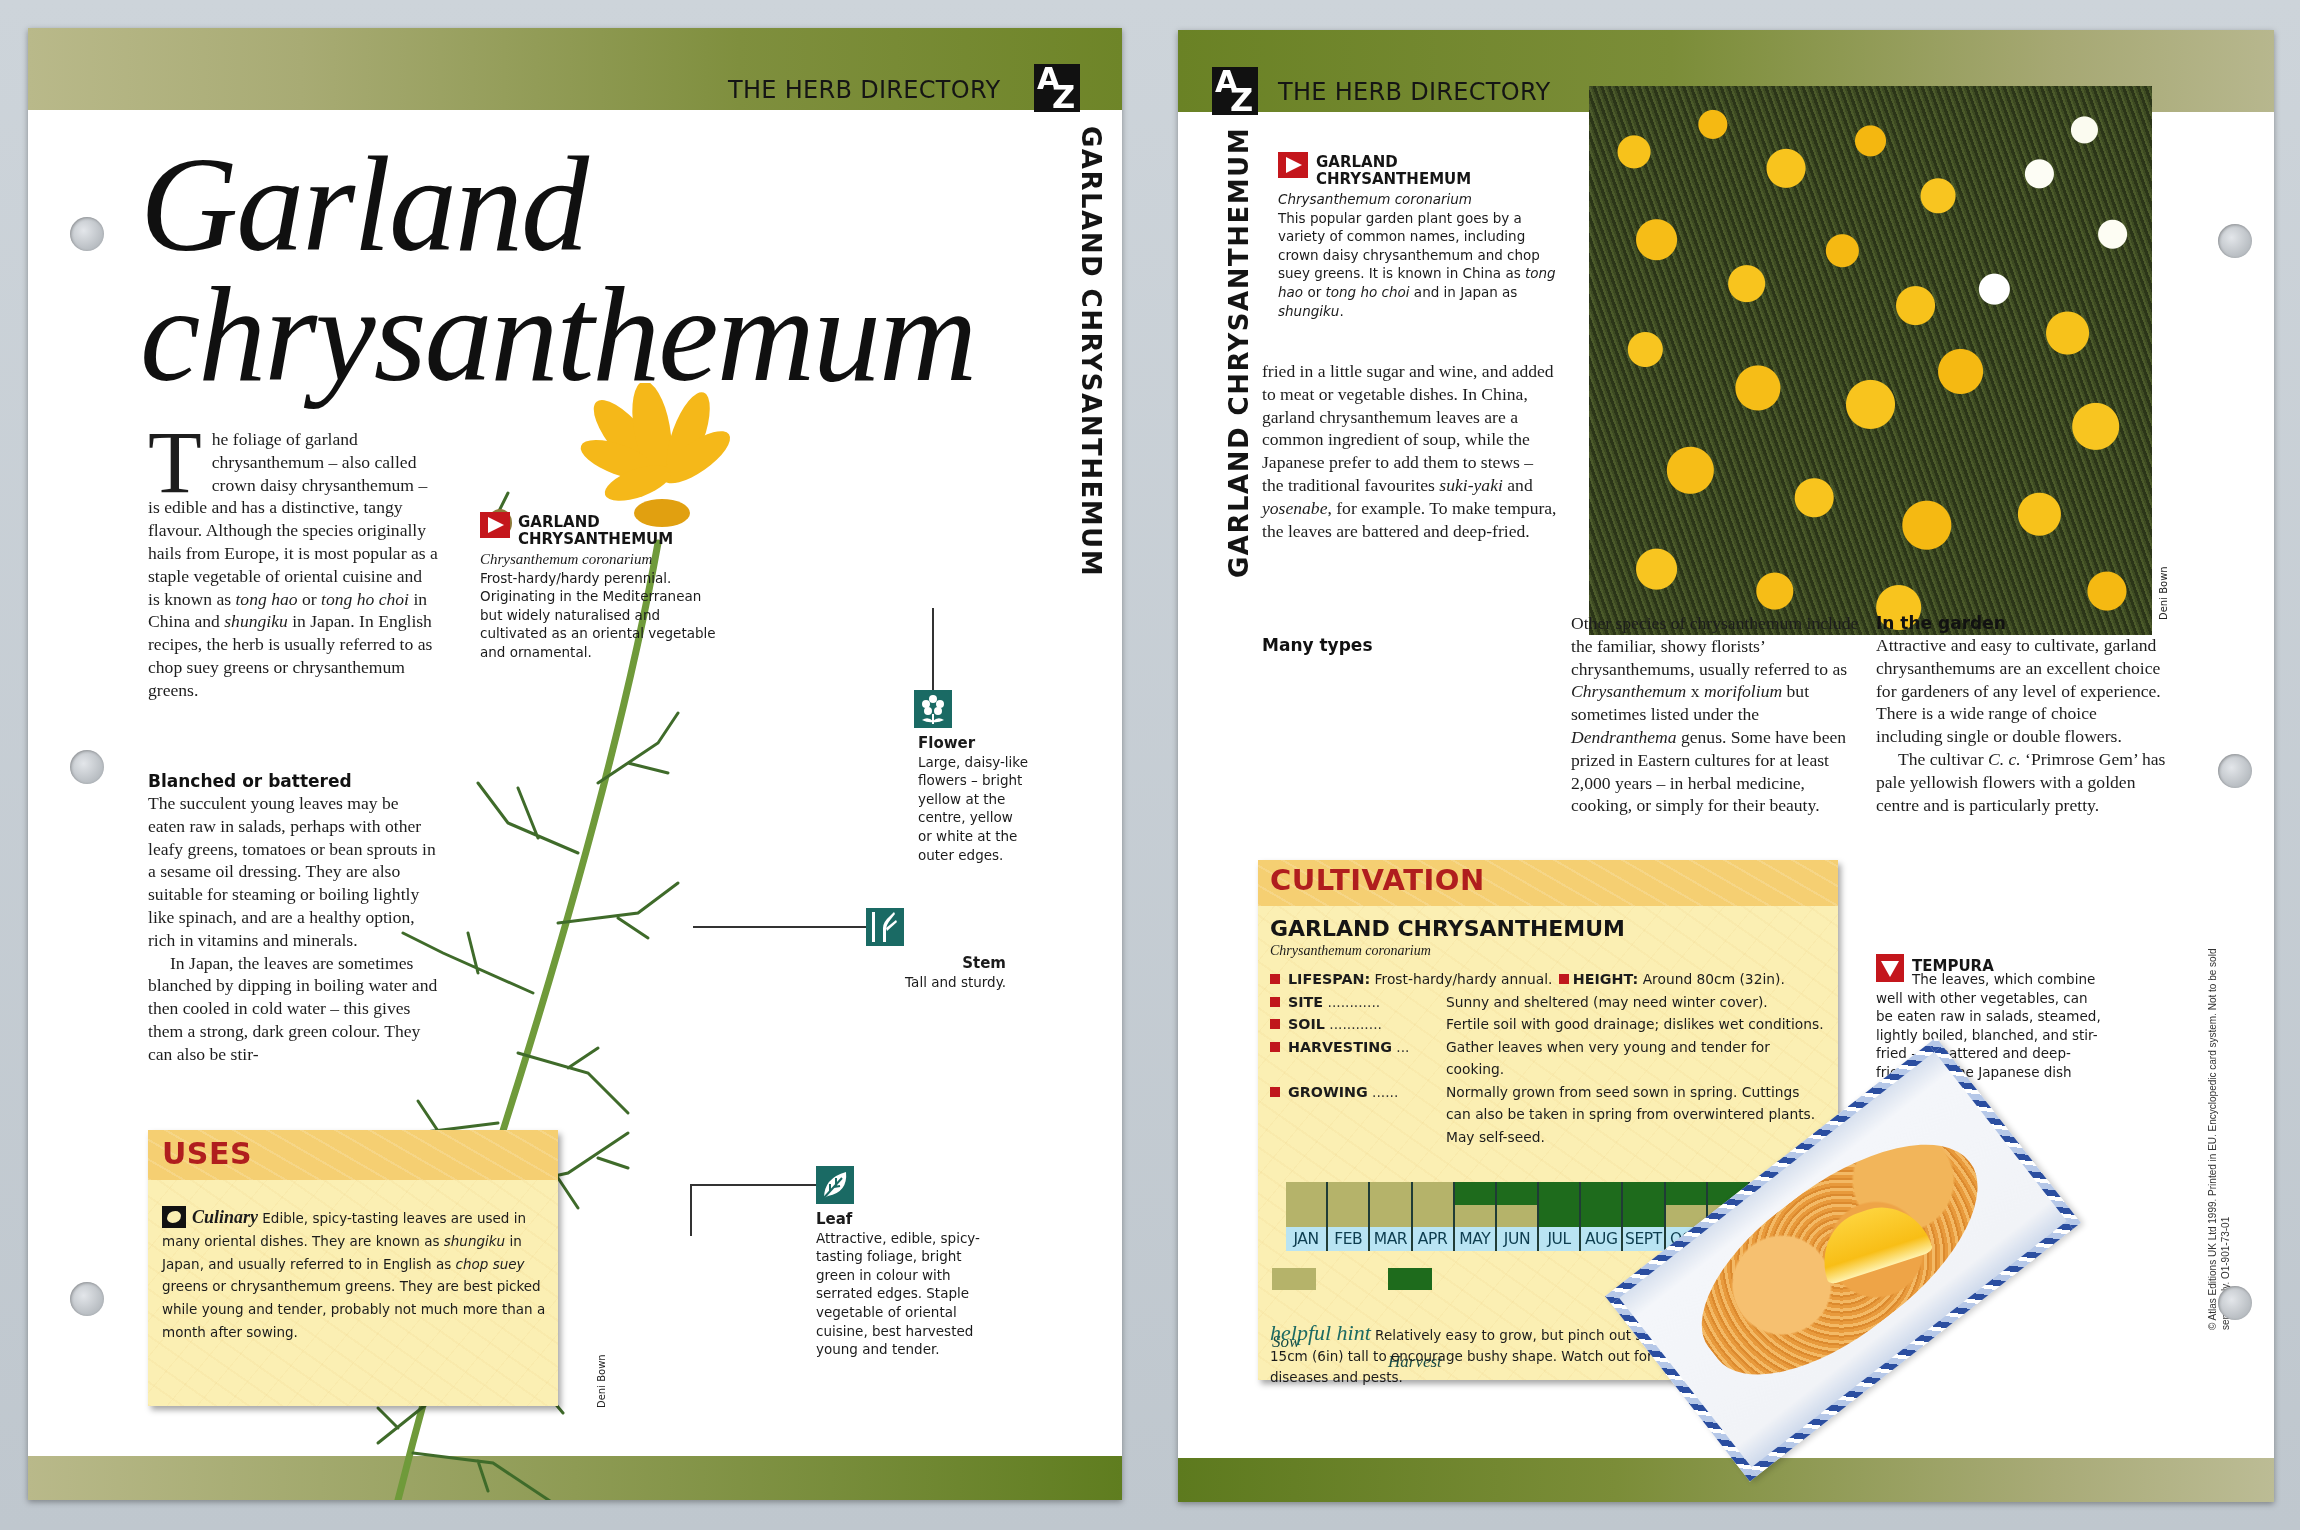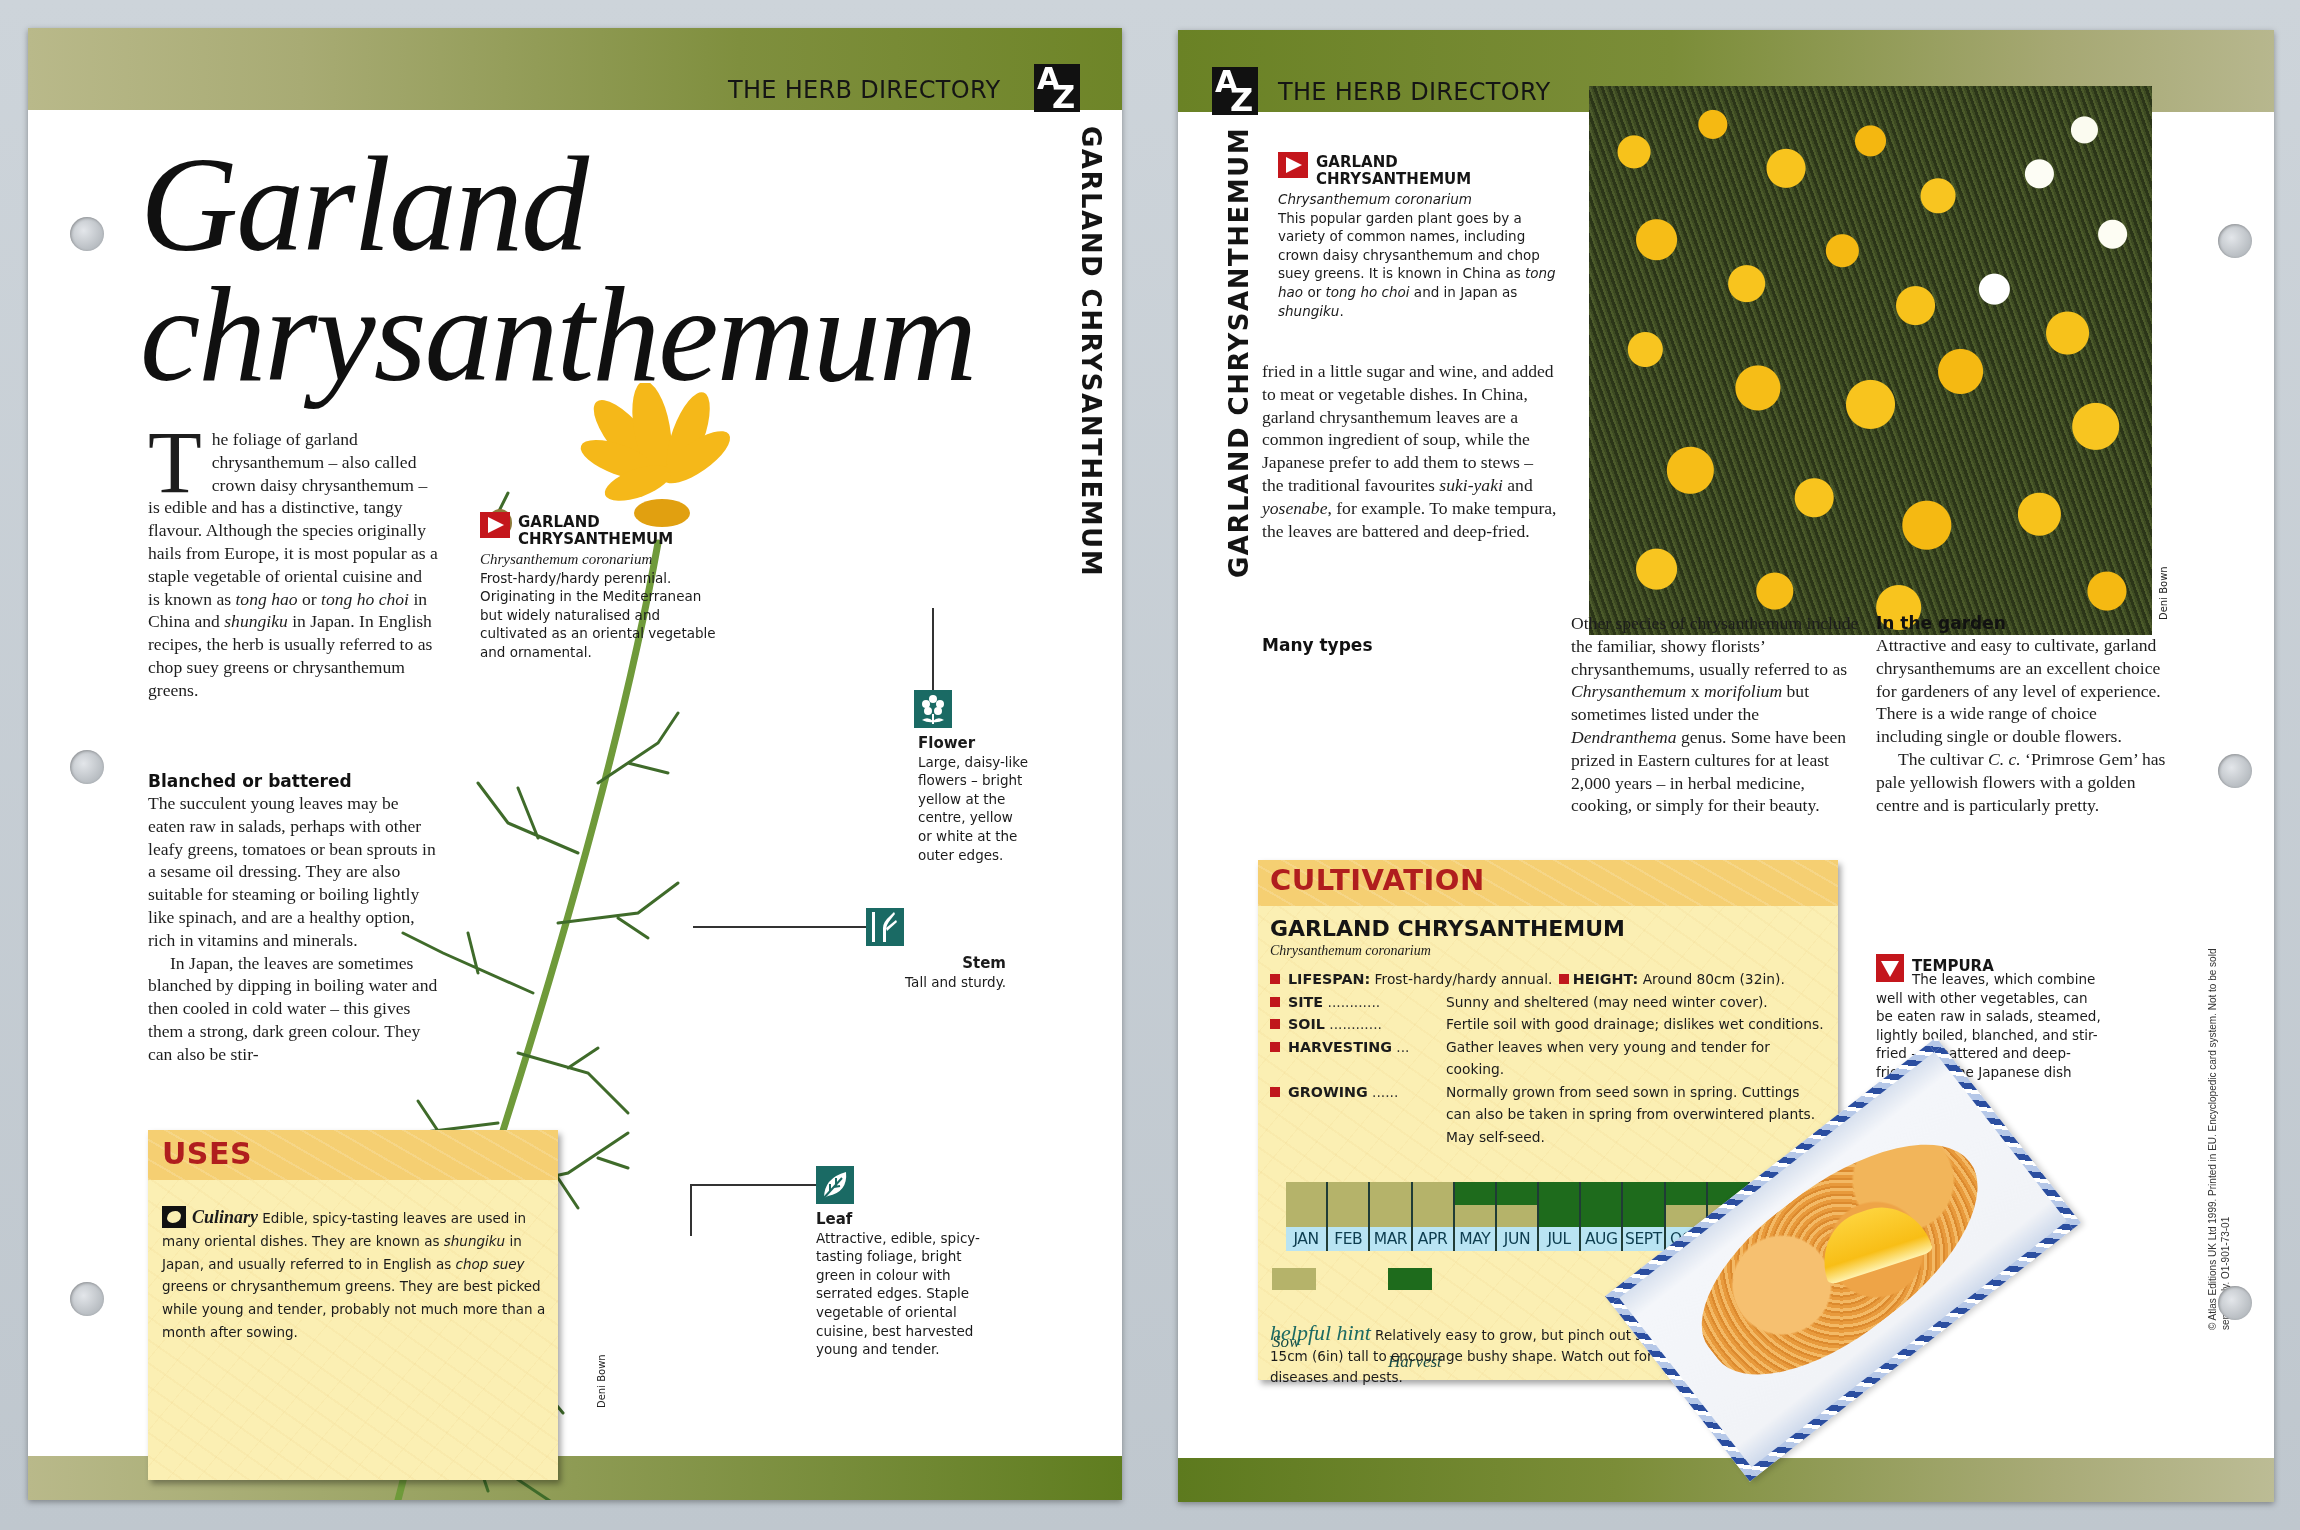--- a/index.html
+++ b/index.html
@@ -338,21 +338,21 @@
           <path d="M8 32 Q8 12 30 6 Q32 26 12 30Z"></path>
         </g>
         <path d="M6 34 L26 12 M14 25 L14 18 M18 21 L24 20 M20 18 L20 12" stroke="#1a6a64" stroke-width="2"></path>
       </svg>
   </div>
   <div class="sans-small" style="left:788px; top:1182px; width:170px;">
     <div class="label">Leaf</div>
     <div>Attractive, edible, spicy-tasting foliage, bright green in colour with serrated edges. Staple vegetable of oriental cuisine, best harvested young and tender.</div>
   </div>
 
-  <div class="panel" style="left:120px; top:1102px; width:410px; height:350px;">
+  <div class="panel" style="left:120px; top:1102px; width:410px; height:276px;">
     <div class="panel-head" style="height:50px;"></div>
     <div class="panel-title" style="left:14px; top:6px; font-size:30px;">USES</div>
     <div class="sans-small" style="left:14px; top:76px; width:385px; font-size:13.5px; line-height:22.8px;">
       <span style="display:inline-block; width:24px; height:22px; background:#111; vertical-align:-5px; margin-right:6px; position:relative;">
         <span style="position:absolute; left:5px; top:5px; width:14px; height:12px; background:#fbefb3; border-radius:60% 40% 60% 40%;"></span>
       </span><b><i style="font-family:'Liberation Serif',serif; font-size:18px;">Culinary</i></b><span> Edible, spicy-tasting leaves are used in many oriental dishes. They are known as <i>shungiku</i> in Japan, and usually referred to in English as <i>chop suey</i> greens or chrysanthemum greens. They are best picked while young and tender, probably not much more than a month after sowing.</span>
     </div>
   </div>
   <div class="credit" style="left:568px; top:1380px;">Deni Bown</div>
 

